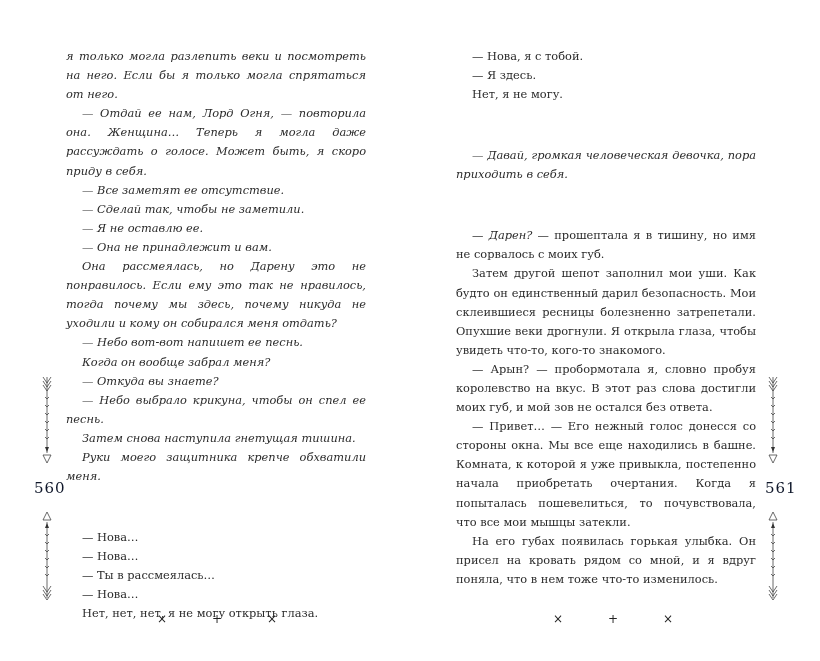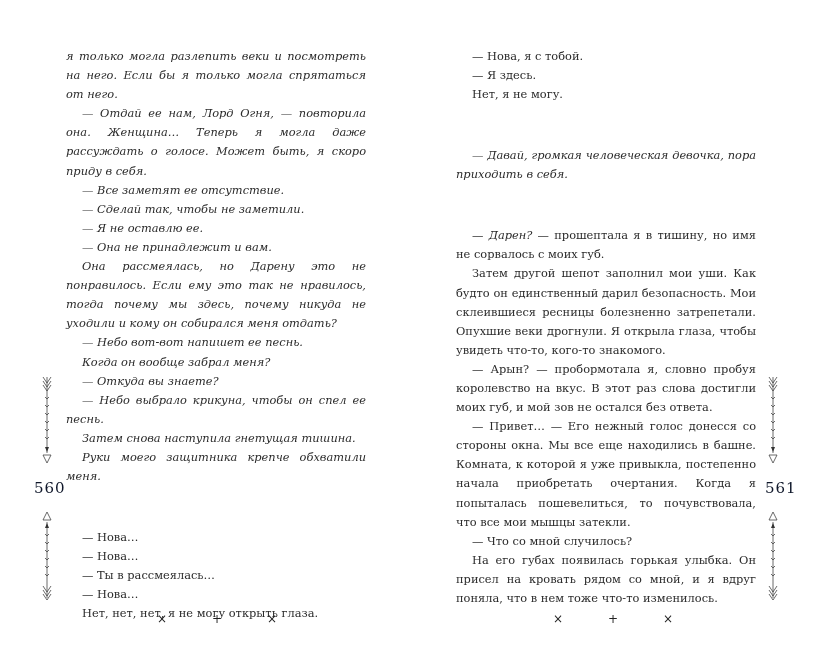--- a/index.html
+++ b/index.html
@@ -44,21 +44,20 @@
     <p class="p ind">— Нова, я с тобой.</p>
     <p class="p ind">— Я здесь.</p>
     <p class="p ind">Нет, я не могу.</p>
     <p class="gap"></p>
     <p class="p ind it">— Давай, громкая человеческая девочка, пора приходить в себя.</p>
     <p class="gap"></p>
     <p class="p ind">— <span class="it">Дарен?</span> — прошептала я в тишину, но имя не сорвалось с моих губ.</p>
     <p class="p ind">Затем другой шепот заполнил мои уши. Как будто он единственный дарил безопасность. Мои склеившиеся ресницы болезненно затрепетали. Опухшие веки дрогнули. Я открыла глаза, чтобы увидеть что-то, кого-то знакомого.</p>
     <p class="p ind">— Арын? — пробормотала я, словно пробуя королевство на вкус. В этот раз слова достигли моих губ, и мой зов не остался без ответа.</p>
     <p class="p ind">— Привет… — Его нежный голос донесся со стороны окна. Мы все еще находились в башне. Комната, к которой я уже привыкла, постепенно начала приобретать очертания. Когда я попыталась пошевелиться, то почувствовала, что все мои мышцы затекли.</p>
-    <p class="p ind">— Что со мной случилось?</p>
     <p class="p ind">На его губах появилась горькая улыбка. Он присел на кровать рядом со мной, и я вдруг поняла, что в нем тоже что-то изменилось.</p>
   </div>
 
 <svg class="orn" style="left:40px;top:375px;" width="14" height="90" viewBox="0 0 14 90">
   <g stroke="#444" fill="none" stroke-width="0.8">
     <path d="M3 2 L7 8 L11 2 M3 6 L7 12 L11 6 M3 10 L7 16 L11 10"></path>
     <line x1="7" y1="2" x2="7" y2="78"></line>
     <path d="M5 22 l2 2 l2-2 M5 30 l2 2 l2-2 M5 38 l2 2 l2-2 M5 46 l2 2 l2-2 M5 54 l2 2 l2-2 M5 62 l2 2 l2-2"></path>
     <path d="M3 80 L7 88 L11 80 Z"></path>
   </g>

